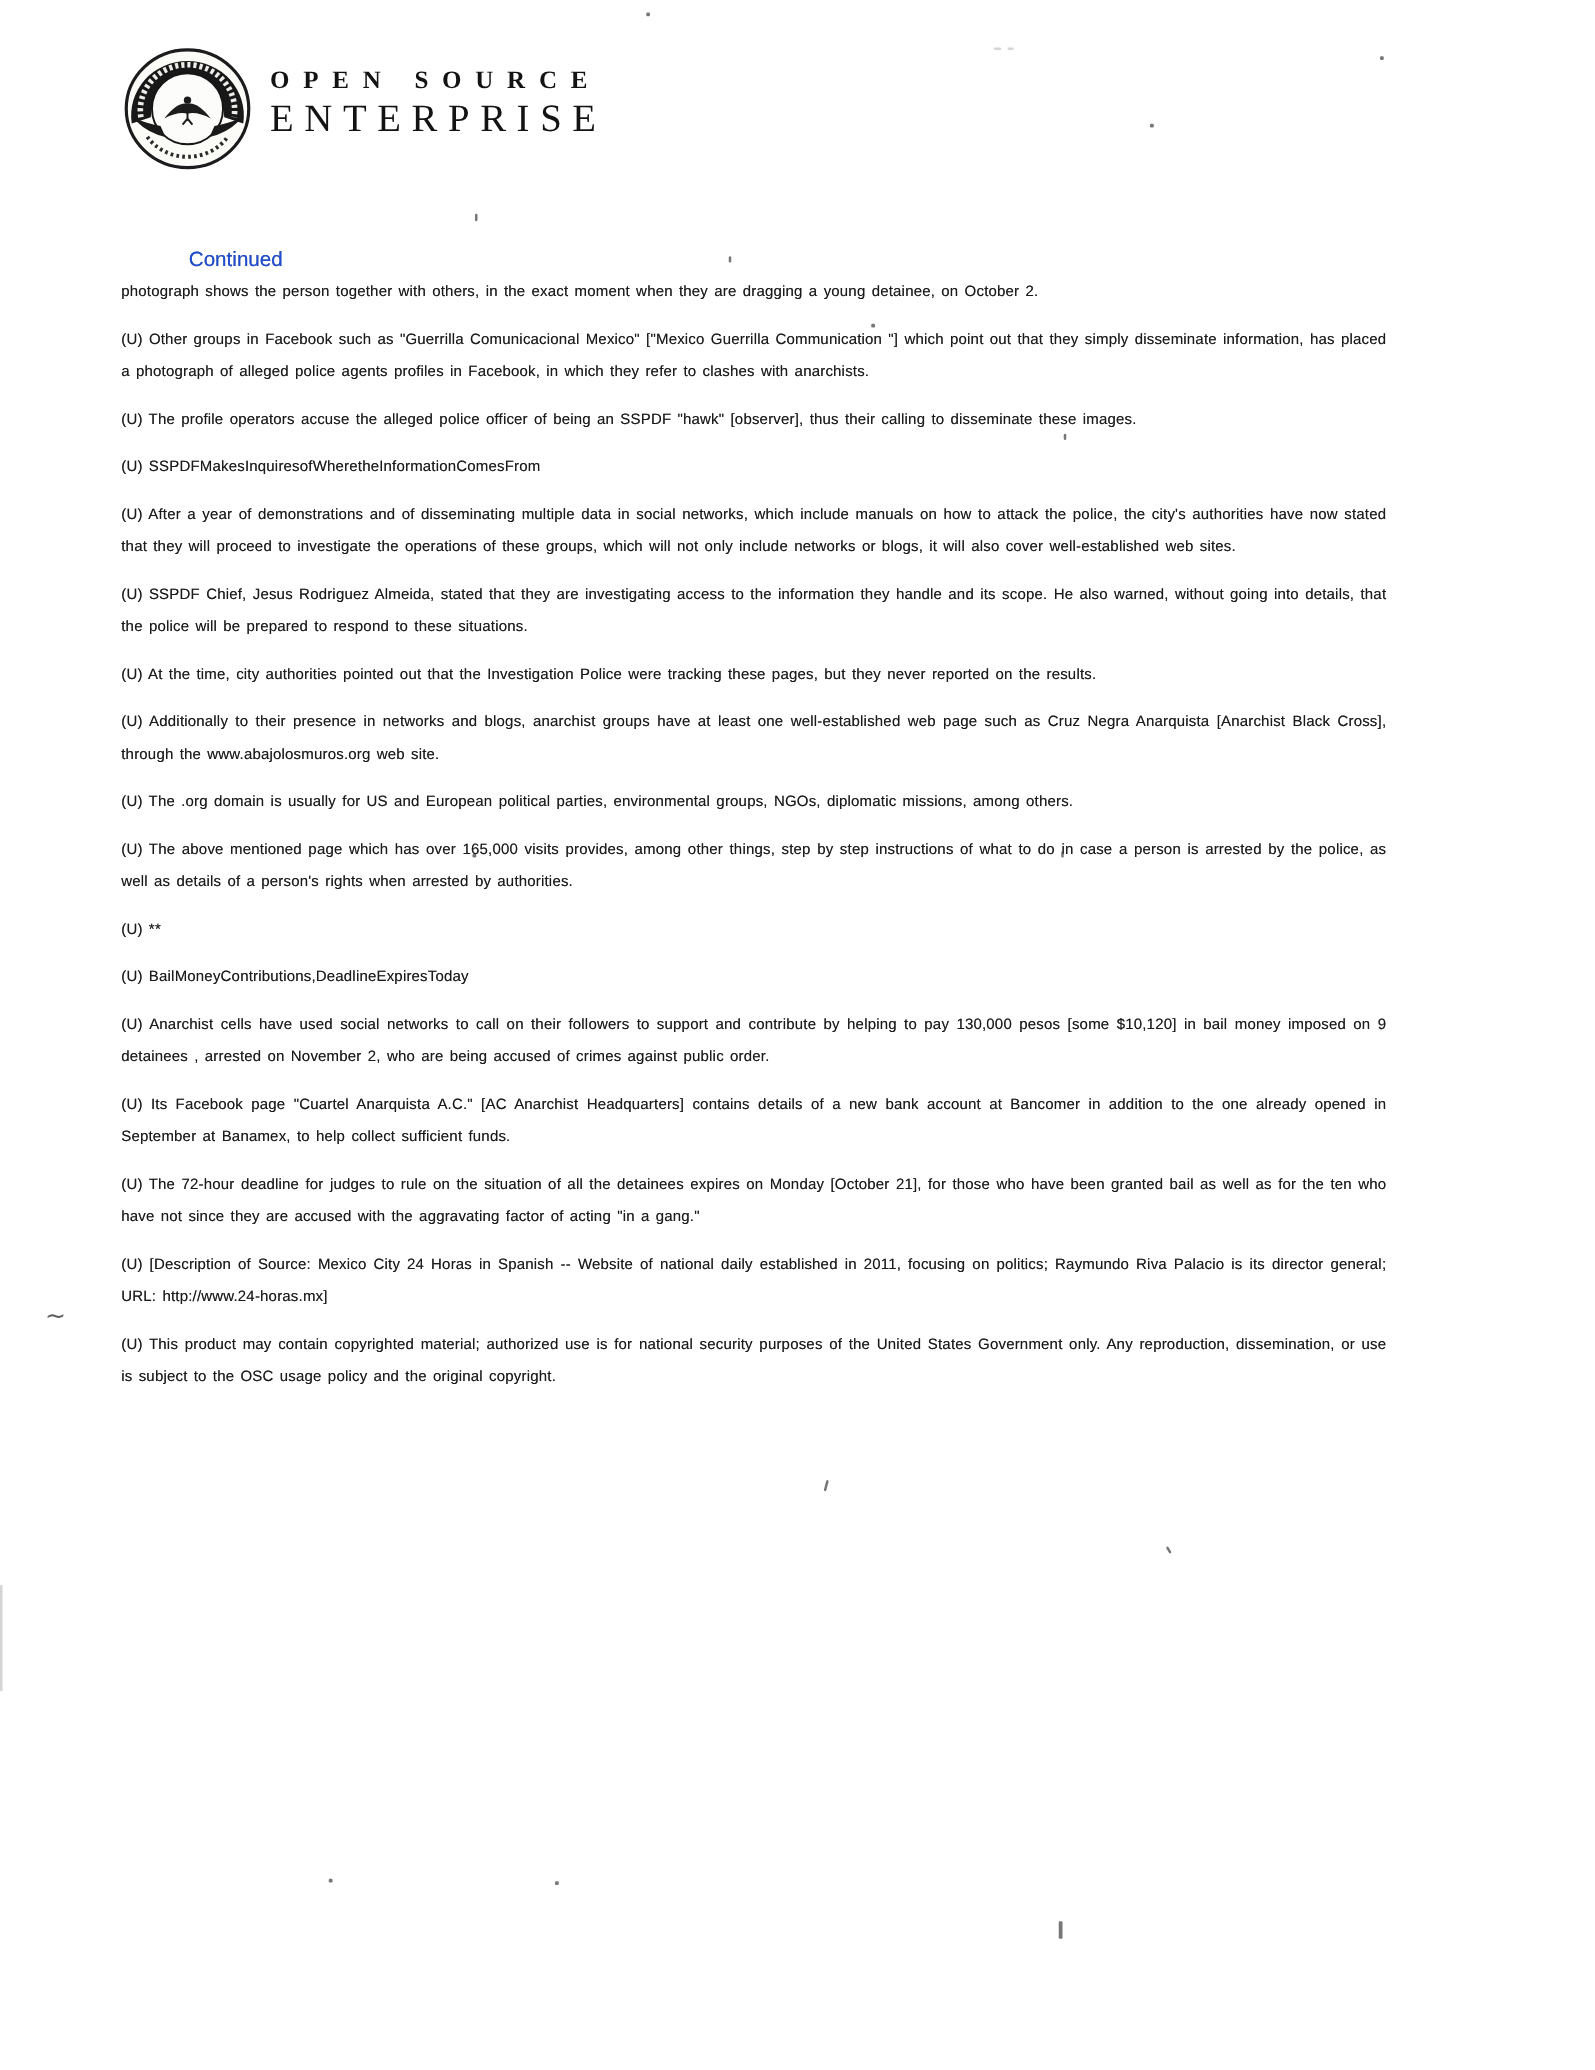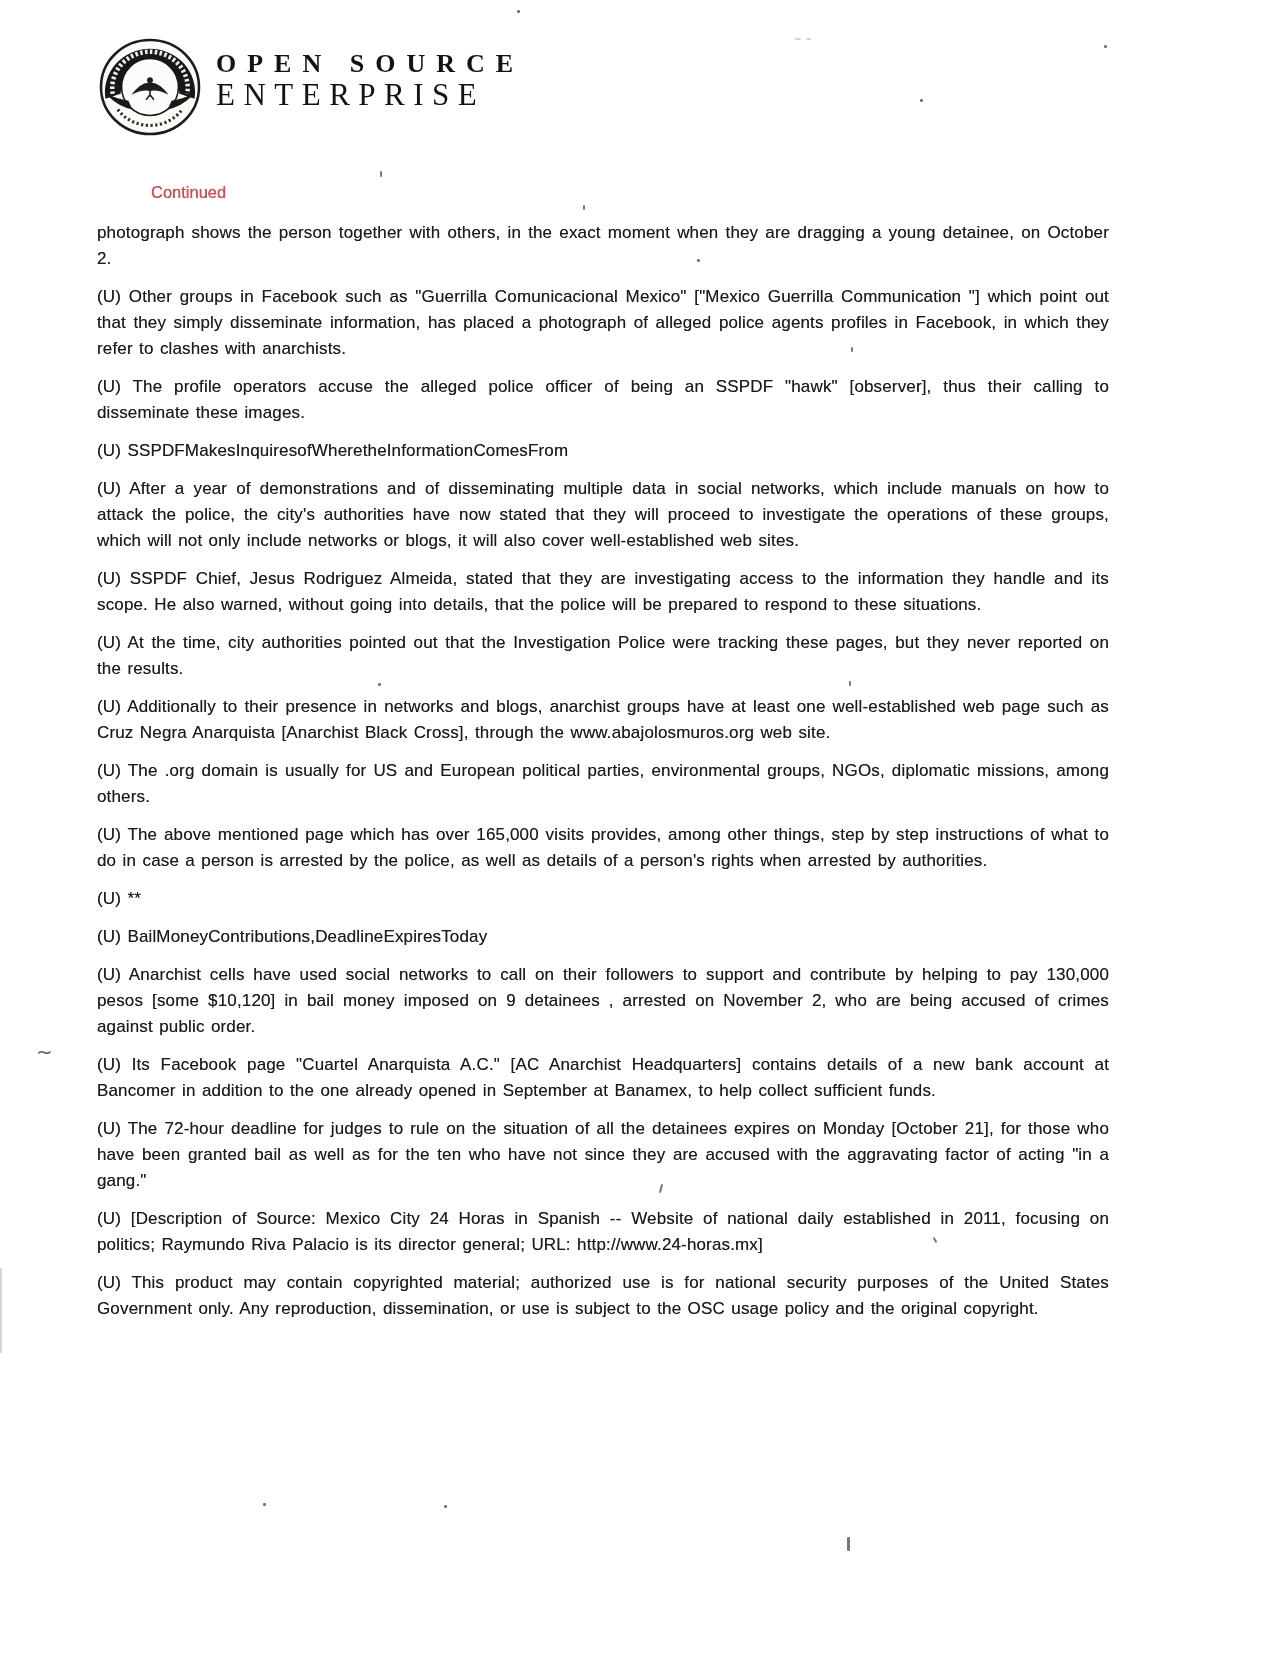--- a/index.html
+++ b/index.html
@@ -9,37 +9,37 @@
     background:#ffffff;
     font-family:"Liberation Sans", sans-serif;
     color:#1b1b1b;
     overflow:hidden;
   }
 
   
   .logo { position:absolute; left:98px; top:38px; display:flex; align-items:flex-start; }
   .seal { flex:0 0 auto; }
   .logo-text { margin-left:14px; padding-top:12px; font-family:"Liberation Serif", serif; color:#131313; }
-  .logo-line1 { font-size:26px; letter-spacing:11px; font-weight:600; line-height:28px; }
+  .logo-line1 { font-size:20px; letter-spacing:11px; font-weight:600; line-height:28px; }
   .logo-line2 { font-size:31px; letter-spacing:8.5px; font-weight:500; line-height:34px; }
 
   
   .title-row {
     position:absolute; left:99px; top:180px; width:1010px;
     display:flex; align-items:baseline;
     font-size:19px; line-height:24px;
     text-shadow:0 0 0.5px rgba(20,20,20,0.65);
   }
-  .continued { margin-left:52px; font-size:16.5px; color:#ef4444; }
+  .continued { margin-left:52px; font-size:16.5px; color:#1d4ed8;margin-top:16px; }
 
   
   .content { position:absolute; left:97px; top:220px; width:1012px; }
   .body-par {
     margin:0 0 12px 0;
-    font-size:17px; line-height:26px;
+    font-size:12px; line-height:26px;
     text-align:justify;
     letter-spacing:0.15px;
     word-spacing:1.5px;
     text-shadow:0 0 0.5px rgba(20,20,20,0.6);
   }
 
   
   .speck { position:absolute; background:#4a4a4a; width:3px; height:3px; border-radius:1px; opacity:.75; }
   .faint { opacity:.35; background:#888; }
   .mark  { position:absolute; color:#333; font-size:20px; font-family:"DejaVu Sans", sans-serif; opacity:.8; }

